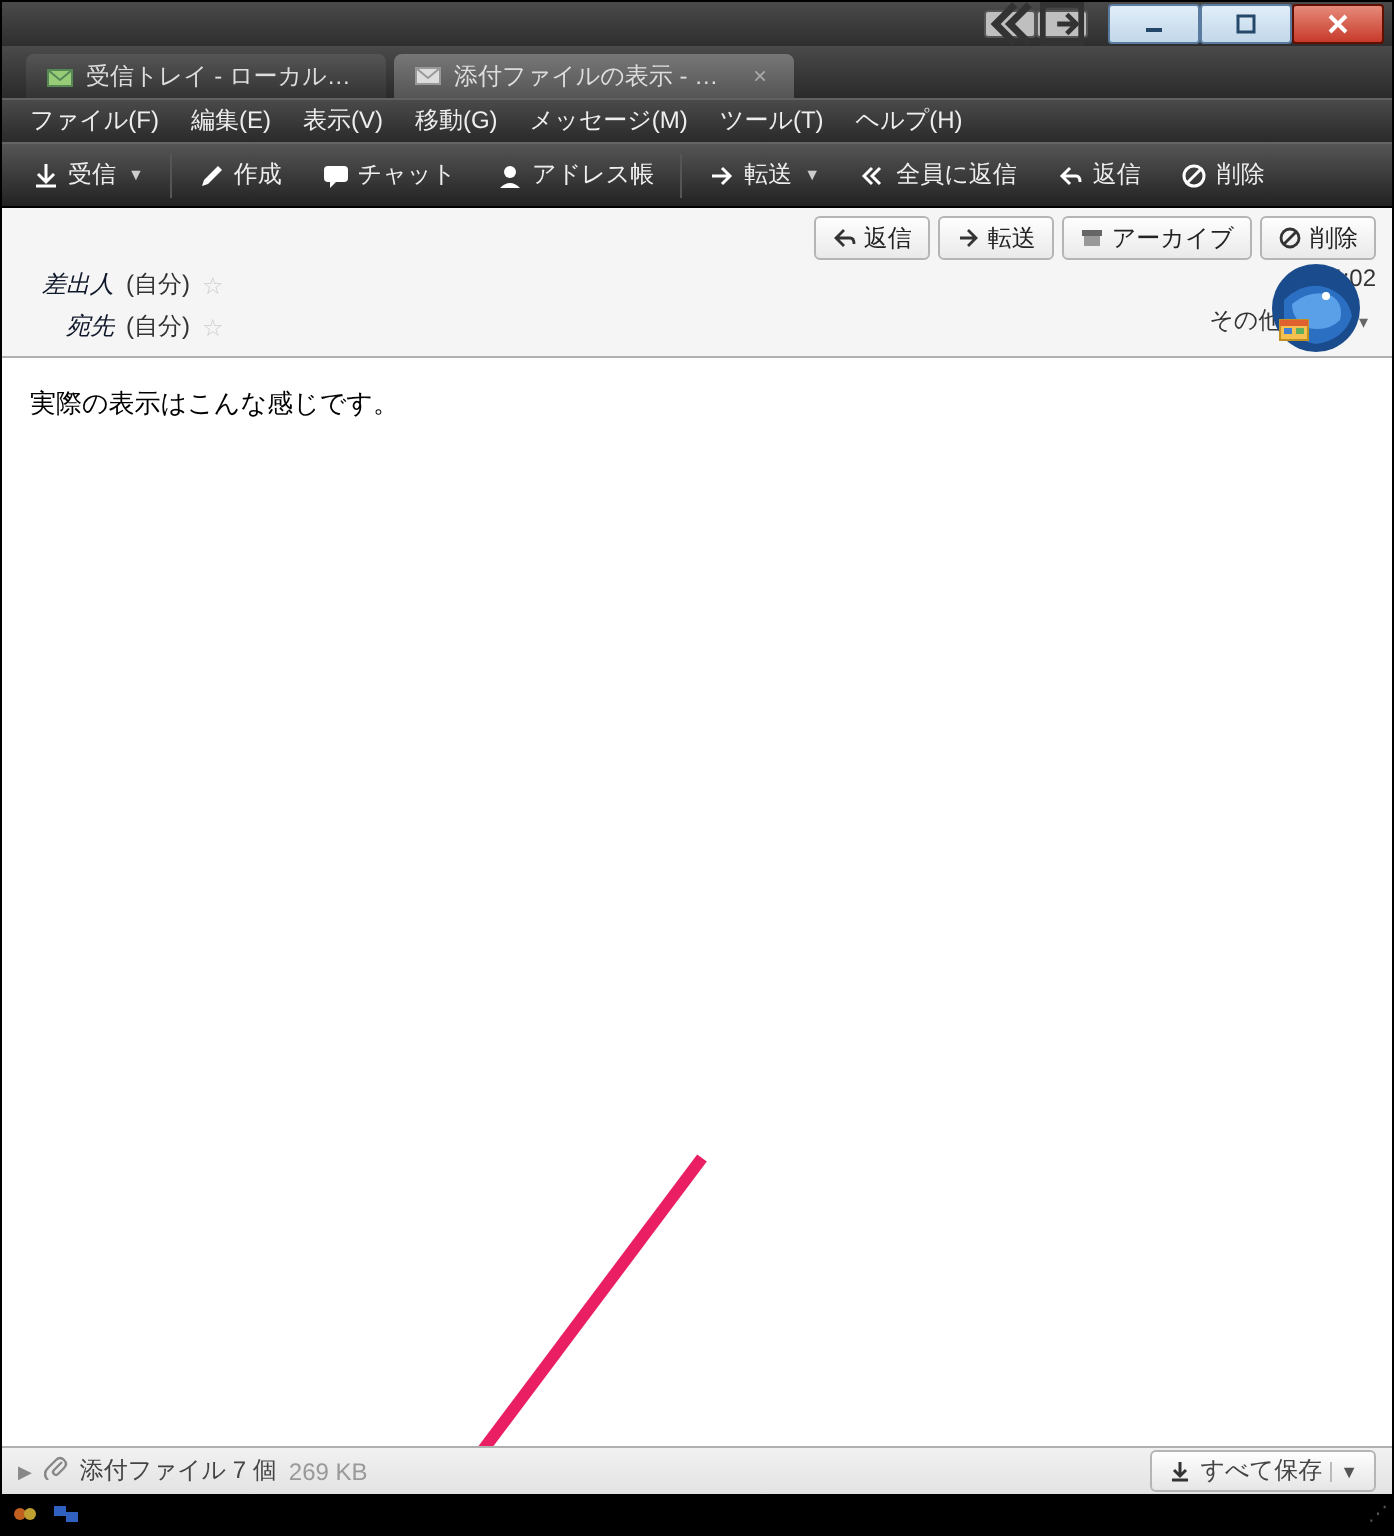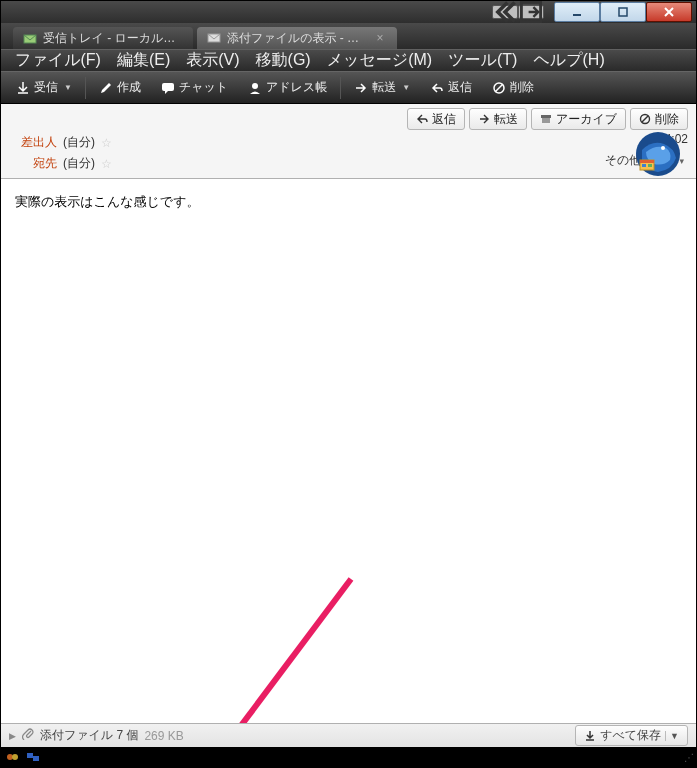--- a/index.html
+++ b/index.html
@@ -18,40 +18,40 @@
   
   .tabbar { height:26px; background: linear-gradient(#4a4a4a,#2a2a2a); display:flex; align-items:flex-end; padding-left:12px; }
   .tab { height:22px; padding:0 10px; display:flex; align-items:center; gap:6px; font-size:12px; color:#ddd; border-radius:4px 4px 0 0; margin-right:4px; max-width: 200px; }
   .tab.inactive { background: linear-gradient(#555,#333); }
   .tab.active { background: linear-gradient(#777,#555); }
   .tab .lbl { white-space:nowrap; overflow:hidden; text-overflow:ellipsis; max-width: 140px; }
   .tab-close { color:#aaa; font-size:12px; width:14px; height:14px; display:flex; align-items:center; justify-content:center; border-radius:2px; }
   .tab .tico { width:14px; height:14px; }
 
   
-  .menubar { height:22px; background: linear-gradient(#4a4a4a,#2a2a2a); display:flex; align-items:center; padding-left:8px; gap:4px; font-size:16px; color:#eee; border-top:1px solid #616161; }
+  .menubar { height:22px; background: linear-gradient(#4a4a4a,#2a2a2a); display:flex; align-items:center; padding-left:8px; gap:4px; font-size:12px; color:#eee; border-top:1px solid #616161; }
   .menubar span { padding:2px 6px; }
 
   
   .toolbar { height:33px; background: linear-gradient(#555,#222); display:flex; align-items:center; padding:0 6px; gap:2px; border-top:1px solid #656565; border-bottom:1px solid #000; }
   .tbtn { display:flex; align-items:center; gap:4px; padding:3px 8px; color:#eee; font-size:12px; border:1px solid transparent; border-radius:3px;justify-content:flex-end; }
   .tbtn svg { width:14px; height:14px; }
   .tsep { width:1px; height:22px; background:#1a1a1a; border-right:1px solid #555; margin:0 2px; }
   .drop { font-size:8px; color:#ccc; margin-left:2px; }
 
   
   .msghdr { background:#f5f5f5; border-bottom:1px solid #b0b0b0; display:flex; flex-direction:column; padding:4px 8px 6px 10px; position:relative; }
   .msghdr-top { display:flex; justify-content:flex-end; gap:4px; margin-bottom:2px; }
   .hbtn { display:flex; align-items:center; gap:4px; padding:2px 8px; font-size:12px; color:#222; background:linear-gradient(#fefefe,#eaeaea); border:1px solid #b5b5b5; border-radius:3px; height:22px; }
   .hbtn svg { width:12px; height:12px; }
   .rows { display:flex; }
   .leftrows { flex:1; display:flex; flex-direction:column; gap:4px; padding-top:2px; }
   .rightcol { width:120px; display:flex; flex-direction:column; align-items:flex-end; gap:4px; padding-top:0px; }
   .row { display:flex; align-items:center; gap:6px; font-size:12px; }
-  .rlabel { color:#c2410c; width:46px; text-align:right; }
+  .rlabel { color:#0f172a; width:46px; text-align:right;font-style:italic; }
   .rval { color:#333; }
   .rval.subject { font-weight:bold; color:#000; }
   .star { color:#ccc; font-size:12px; cursor:pointer; }
   .time { font-size:12px; color:#333; }
   .other-ops { font-size:12px; color:#333; padding:2px 4px; display:flex; align-items:center; gap:2px; }
   .tb-logo { width:48px; height:48px; position:absolute; right:14px; top:26px; }
 
   
   .msgbody { flex:1; background:#fff; padding:14px; font-size:13px; color:#000; position:relative; overflow:hidden; }
 
@@ -166,20 +166,26 @@
       </svg>
       <span>アドレス帳</span>
     </div>
   <div class="tsep"></div>
   <div class="tbtn">
       <svg viewBox="0 0 14 14">
         <path d="M2 7 H10 M7 3 L11 7 L7 11" stroke="#fff" fill="none" stroke-width="1.5"></path>
       </svg>
       <span>転送</span>
       <span class="drop">▼</span>
+    </div>
+  <div class="tbtn">
+      <svg viewBox="0 0 14 14">
+        <path d="M6 3 L2 7 L6 11 M10 3 L6 7 L10 11" stroke="#fff" fill="none" stroke-width="1.5"></path>
+      </svg>
+      <span>全員に返信</span>
     </div>
   <div class="tbtn">
       <svg viewBox="0 0 14 14">
         <path d="M7 3 L3 7 L7 11 M3 7 H10 Q12 7 12 10" stroke="#fff" fill="none" stroke-width="1.5"></path>
       </svg>
       <span>返信</span>
     </div>
   <div class="tbtn">
       <svg viewBox="0 0 14 14">
         <circle cx="7" cy="7" r="5" stroke="#fff" fill="none" stroke-width="1.5"></circle>

